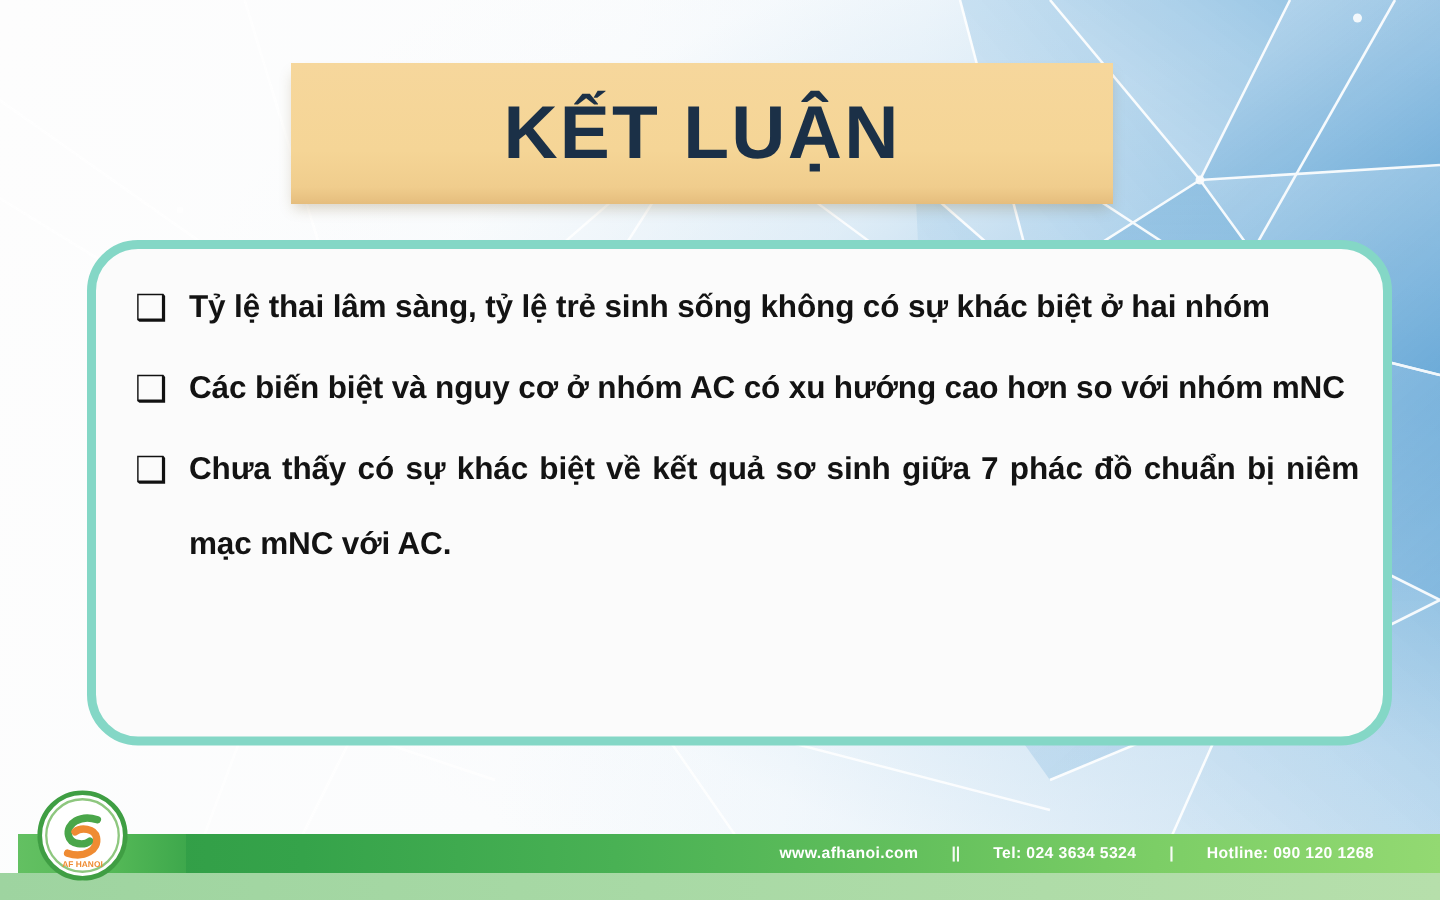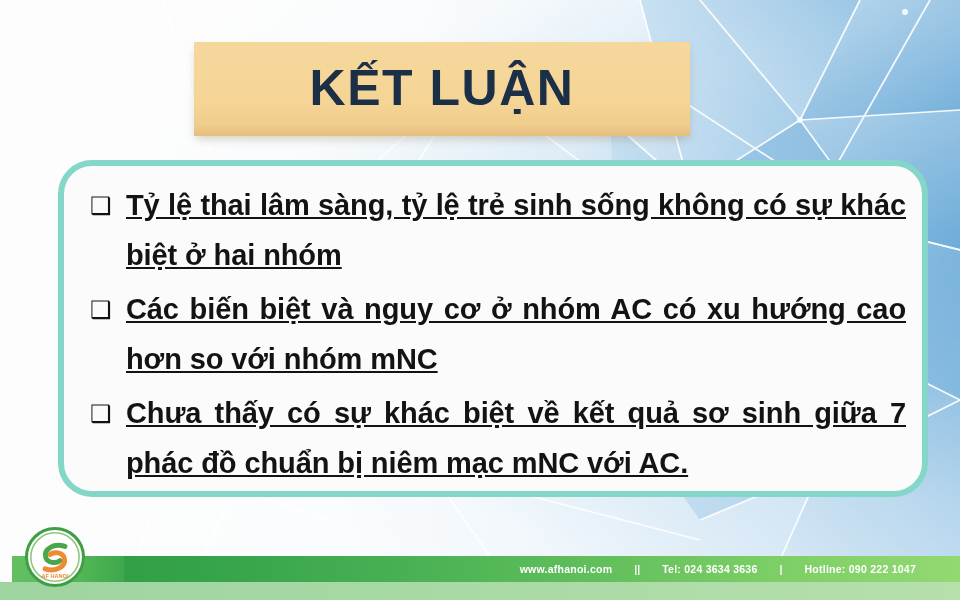--- a/index.html
+++ b/index.html
@@ -32,21 +32,21 @@
       linear-gradient(100deg, #fdfdfd 0%, #fbfcfd 40%, #f3f8fc 58%, #e2eef8 76%, #cbe1f2 100%);
   }
   .bg-poly { opacity: 0.95; }
   .bg-lines-left { opacity: 0.9; }
 
   
   .title-banner {
     position: absolute;
     left: 194px;
     top: 42px;
-    width: 496px;
+    width: 548px;
     height: 94px;
     background: linear-gradient(180deg, #f6d79c 0%, #f5d596 62%, #f0cd8d 88%, #e5bd7d 100%);
     box-shadow: 0 5px 9px -2px rgba(120,95,40,0.28);
     display: flex;
     align-items: center;
     justify-content: center;
   }
   .title-banner-text {
     font-size: 50px;
     font-weight: 700;
@@ -87,28 +87,27 @@
     flex: 0 0 auto;
     width: 36px;
     font-size: 24px;
     line-height: 50px;
     color: #111111;
     text-align: left;
     transform: translateY(1px);
   }
   .bullet-text {
     flex: 1 1 auto;
-    font-size: 29px;
+    font-size: 21px;
     font-weight: 700;
     line-height: 50px;
     color: #131313;
     text-align: justify;
     text-align-last: left;
     letter-spacing: -0.1px;
-    text-decoration: underline;
   }
 
   
   .footer-bar {
     position: absolute;
     left: 12px;
     right: 0;
     bottom: 18px;
     height: 26px;
     background: linear-gradient(90deg, #2f9a44 0%, #35a34a 20%, #49b154 42%, #62bf5c 62%, #7cce66 80%, #93d972 100%);
@@ -284,23 +283,23 @@
   </div>
 
   <div class="footer-strip-low"></div>
 
   <div class="footer-bar">
     <div class="footer-bar-shade"></div>
     <div class="footer-items">
       <span class="footer-text">www.afhanoi.com</span>
       <span class="footer-sep">|</span>
       <span class="footer-sep">|</span>
-      <span class="footer-text">Tel: 024 3634 3636</span>
+      <span class="footer-text">Tel: 024 3634 5324</span>
       <span class="footer-sep">|</span>
-      <span class="footer-text">Hotline: 090 222 1047</span>
+      <span class="footer-text">Hotline: 090 120 1268</span>
     </div>
   </div>
 
   <svg class="logo-badge" viewBox="0 0 100 100">
     <circle cx="50" cy="50" r="48" fill="#ffffff"></circle>
     <circle cx="50" cy="50" r="46" fill="none" stroke="#3f9e43" stroke-width="5"></circle>
     <circle cx="50" cy="50" r="39" fill="none" stroke="#8ec77f" stroke-width="2.5"></circle>
     <circle cx="50" cy="50" r="35" fill="#ffffff"></circle>
     <path d="M66 33 C48 27 32 37 35 50 C37 60 52 61 58 56" fill="none" stroke="#4aa64a" stroke-width="8" stroke-linecap="round"></path>
     <path d="M34 69 C52 75 68 65 65 52 C63 42 48 41 42 46" fill="none" stroke="#ef8b32" stroke-width="8" stroke-linecap="round"></path>

